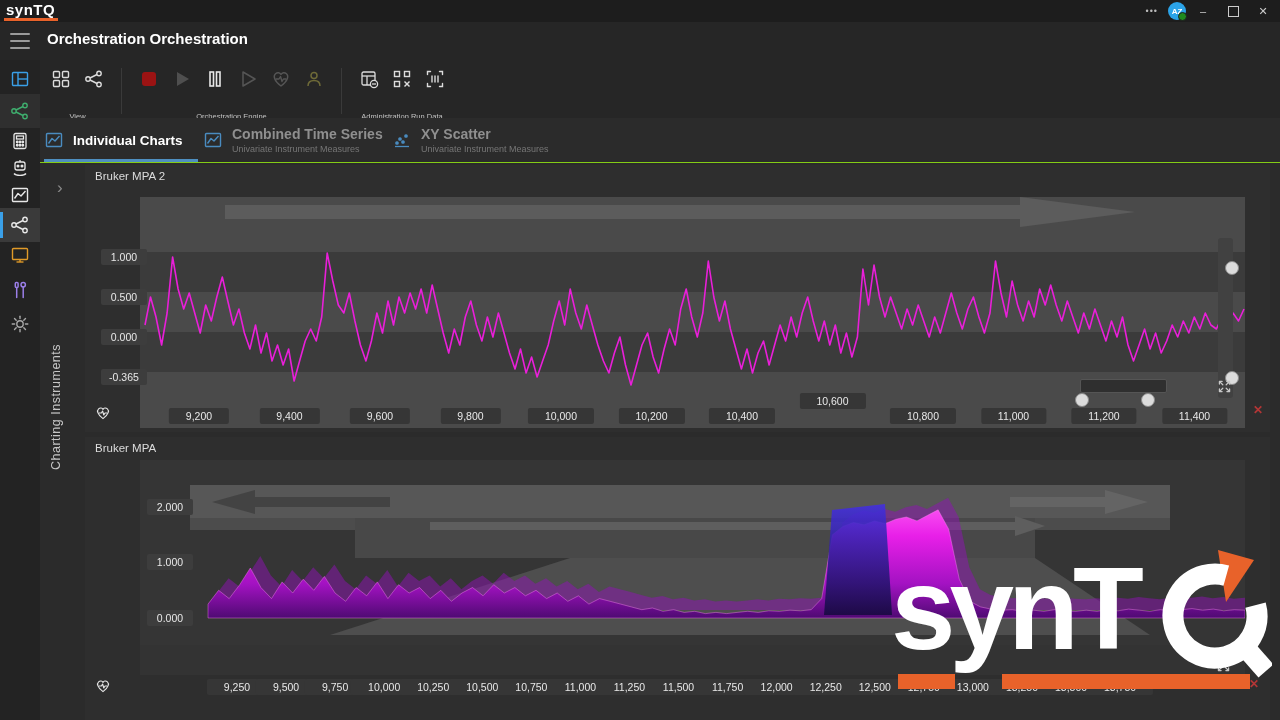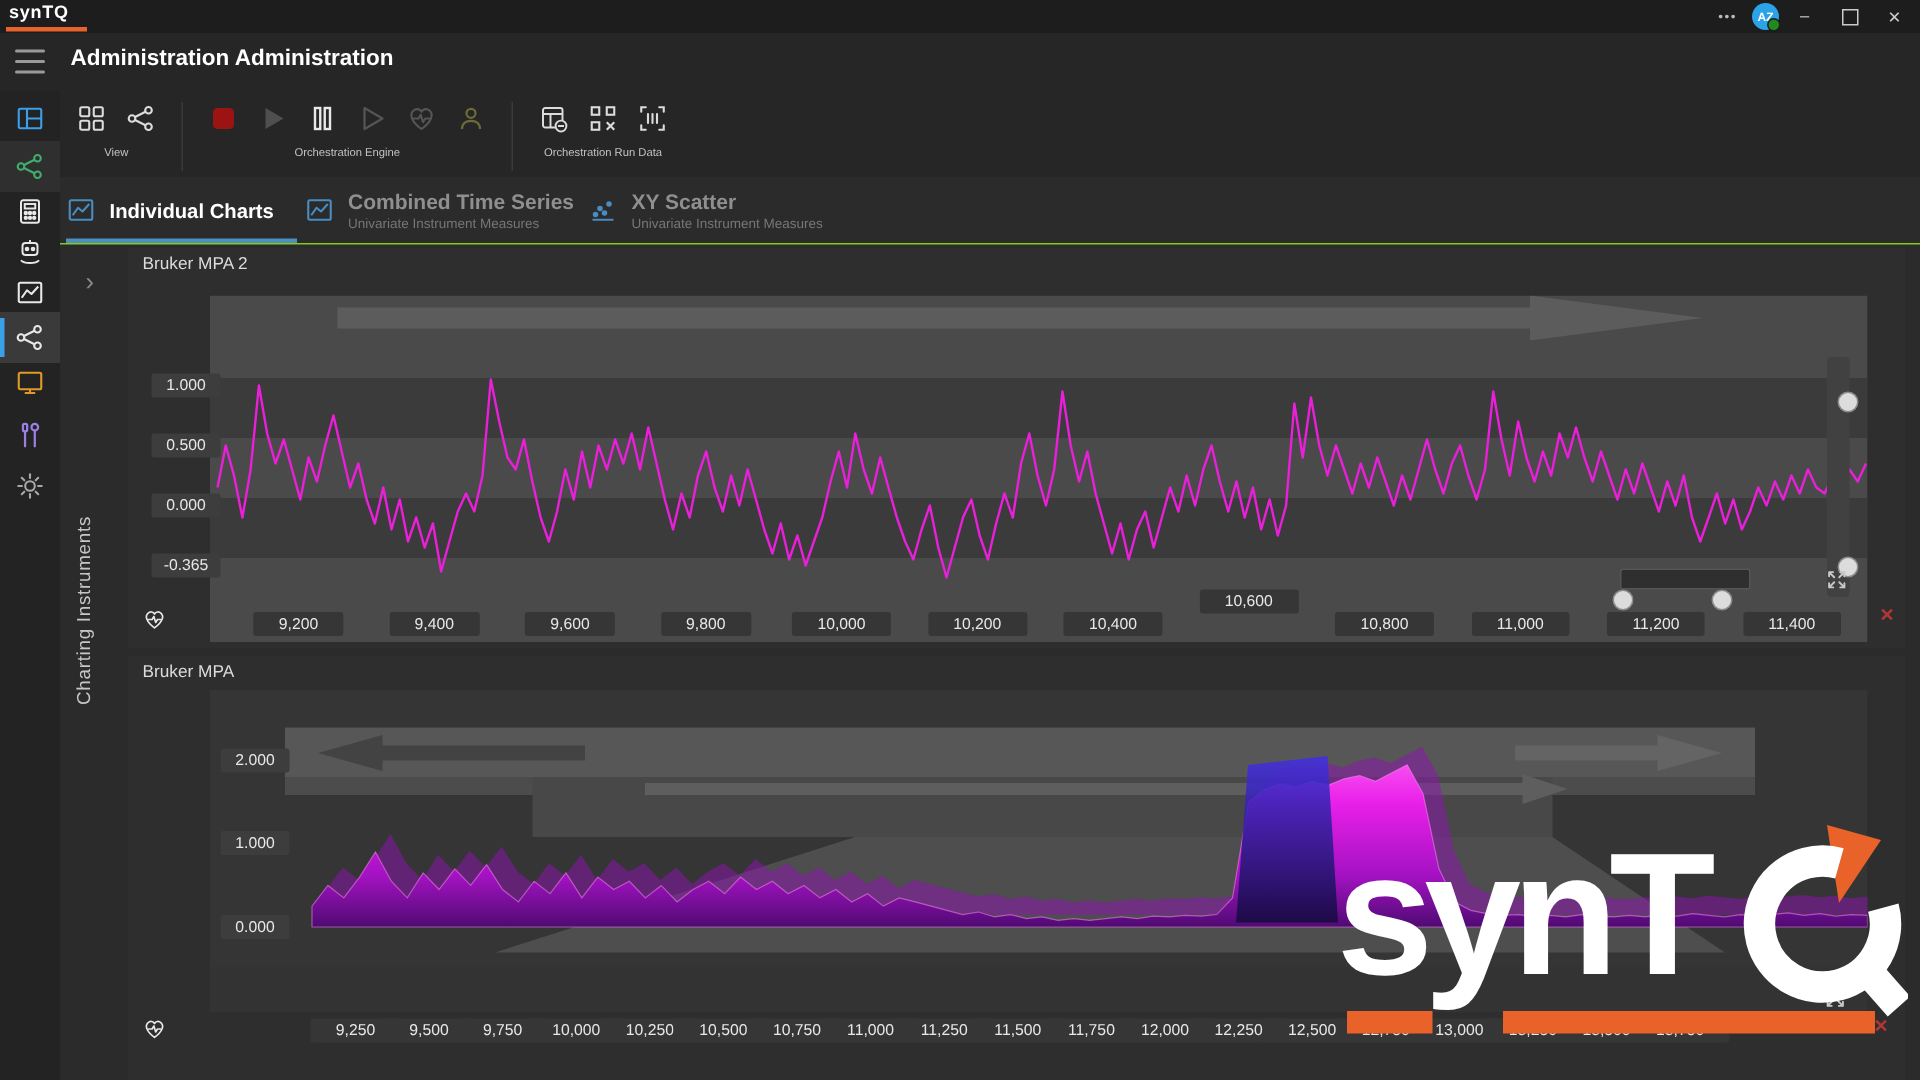--- a/index.html
+++ b/index.html
@@ -1,40 +1,40 @@
 <!DOCTYPE html>
 <html><head>
 <meta charset="utf-8">
 <style>
   html,body{margin:0;padding:0;background:#111;}
   .app{position:relative;width:1280px;height:720px;overflow:hidden;background:#2b2b2b;
        font-family:"Liberation Sans",sans-serif;color:#ddd;-webkit-font-smoothing:antialiased;}
   
   .titlebar{position:absolute;left:0;top:0;width:1280px;height:22px;background:#1d1d1d;z-index:20;}
-  .logo{position:absolute;left:6px;top:1px;font-size:12px;font-weight:bold;color:#fff;letter-spacing:0.5px;}
+  .logo{position:absolute;left:6px;top:1px;font-size:15px;font-weight:bold;color:#fff;letter-spacing:0.5px;}
   .logo-underline{position:absolute;left:4px;top:18px;width:54px;height:3px;background:#e8622a;}
   .tb-right{position:absolute;right:4px;top:0;height:22px;display:flex;align-items:center;gap:4px;}
   .more-dots{color:#bbb;font-size:9px;letter-spacing:1px;padding:0 6px;}
   .avatar{position:relative;width:18px;height:18px;border-radius:50%;background:#2ba3e8;color:#fff;
           font-size:8px;font-weight:bold;display:flex;align-items:center;justify-content:center;}
   .avatar .status{position:absolute;right:-1px;bottom:-1px;width:7px;height:7px;border-radius:50%;
           background:#1f8a1f;border:1px solid #1d1d1d;}
   .win-btn{width:26px;height:22px;display:flex;align-items:center;justify-content:center;color:#ccc;font-size:11px;}
   .max-box{width:9px;height:9px;border:1px solid #ccc;}
   
   .topbar{position:absolute;left:0;top:22px;width:1280px;height:96px;background:#262626;}
   .hamburger{position:absolute;left:10px;top:11px;width:20px;height:16px;display:flex;flex-direction:column;justify-content:space-between;}
   .hamburger span{display:block;height:2px;background:#9a9a9a;border-radius:1px;}
   .page-title{position:absolute;left:47px;top:8px;font-size:15px;font-weight:bold;color:#fff;}
   .toolbar{position:absolute;left:48px;top:44px;display:flex;align-items:flex-start;}
   .tb-group{display:flex;flex-direction:column;align-items:center;}
   .tb-icons{display:flex;gap:7px;}
   .tb-btn{width:26px;height:26px;display:flex;align-items:center;justify-content:center;color:#dcdcdc;}
   .tb-btn svg{width:20px;height:20px;}
-  .tb-label{margin-top:5px;font-size:7.5px;color:#c2c2c2;white-space:nowrap;}
+  .tb-label{margin-top:20px;font-size:7.5px;color:#c2c2c2;white-space:nowrap;}
   .tb-sep{width:1px;height:46px;background:#3a3a3a;margin:2px 14px 0 14px;}
   
   .sidebar{position:absolute;left:0;top:60px;width:40px;height:660px;background:#232323;z-index:5;}
   .sb-item{position:absolute;left:0;width:40px;height:30px;display:flex;align-items:center;justify-content:center;}
   .sb-item svg{width:20px;height:20px;}
   .sb-item.highlight{background:#2f2f2f;height:34px;}
   .sb-item.active{background:#3a3a3a;height:34px;}
   .sb-item.active::before{content:"";position:absolute;left:0;top:4px;bottom:4px;width:3px;background:#3aa0e8;}
   
   .main{position:absolute;left:40px;top:118px;width:1240px;height:602px;background:#2b2b2b;}
@@ -96,21 +96,21 @@
       <div class="win-btn">✕</div>
     </div>
   </div>
 
   <div class="topbar">
     <div class="hamburger">
         <span></span>
         <span></span>
         <span></span>
       </div>
-    <div class="page-title">Administration Administration</div>
+    <div class="page-title">Orchestration Orchestration</div>
     <div class="toolbar">
         <div class="tb-group">
           <div class="tb-icons">
             <div class="tb-btn" style="color: rgb(220, 220, 220);">
               <svg viewBox="0 0 20 20" fill="none" stroke="currentColor" stroke-width="1.4">
                 <rect x="2.5" y="2.5" width="6" height="6" rx="1"></rect>
                 <rect x="11.5" y="2.5" width="6" height="6" rx="1"></rect>
                 <rect x="2.5" y="11.5" width="6" height="6" rx="1"></rect>
                 <rect x="11.5" y="11.5" width="6" height="6" rx="1"></rect>
               </svg>
@@ -189,21 +189,21 @@
             </div>
             <div class="tb-btn" style="color: rgb(220, 220, 220);">
               <svg viewBox="0 0 20 20" fill="none" stroke="currentColor" stroke-width="1.4" stroke-linecap="round">
                 <path d="M5.5,2.5 H2.5 V5.5 M14.5,2.5 H17.5 V5.5 M2.5,14.5 V17.5 H5.5 M17.5,14.5 V17.5 H14.5"></path>
                 <line x1="7" y1="7" x2="7" y2="13"></line>
                 <line x1="10" y1="7" x2="10" y2="13"></line>
                 <line x1="13" y1="7" x2="13" y2="13"></line>
               </svg>
             </div>
           </div>
-          <div class="tb-label">Orchestration Run Data</div>
+          <div class="tb-label">Administration Run Data</div>
         </div>
       </div>
   </div>
 
   <div class="sidebar">
       <div class="sb-item" style="top: 4px;">
         <div style="color: rgb(58, 160, 232); display: flex;">
           <svg viewBox="0 0 20 20" fill="none" stroke="currentColor" stroke-width="1.4">
             <rect x="2.5" y="3.5" width="15" height="13" rx="1"></rect>
             <line x1="8" y1="3.5" x2="8" y2="16.5"></line>

